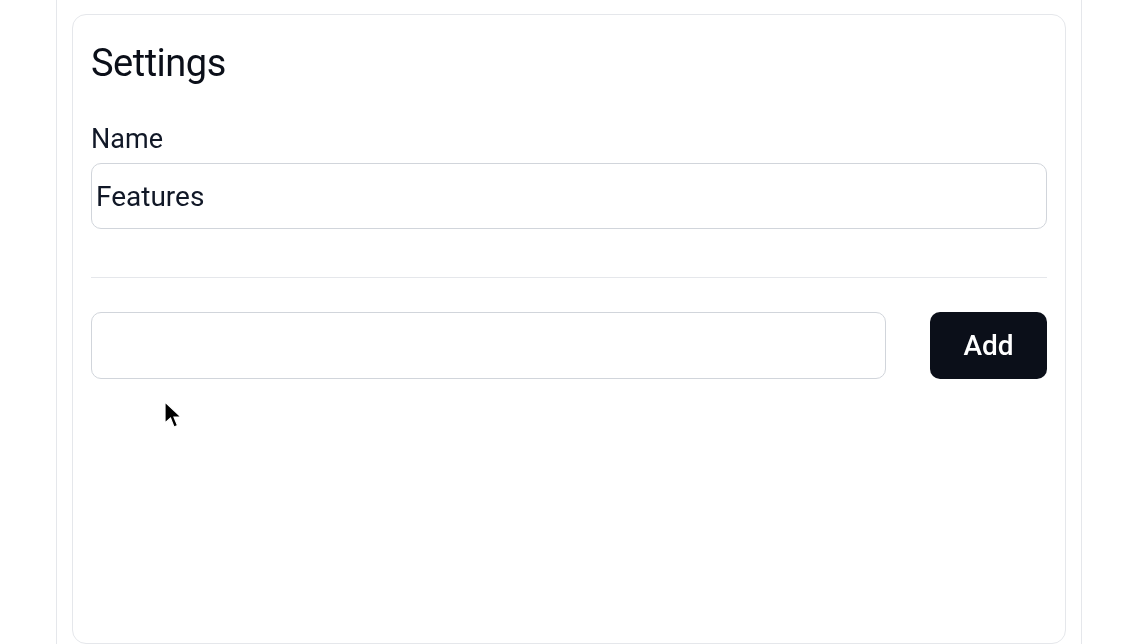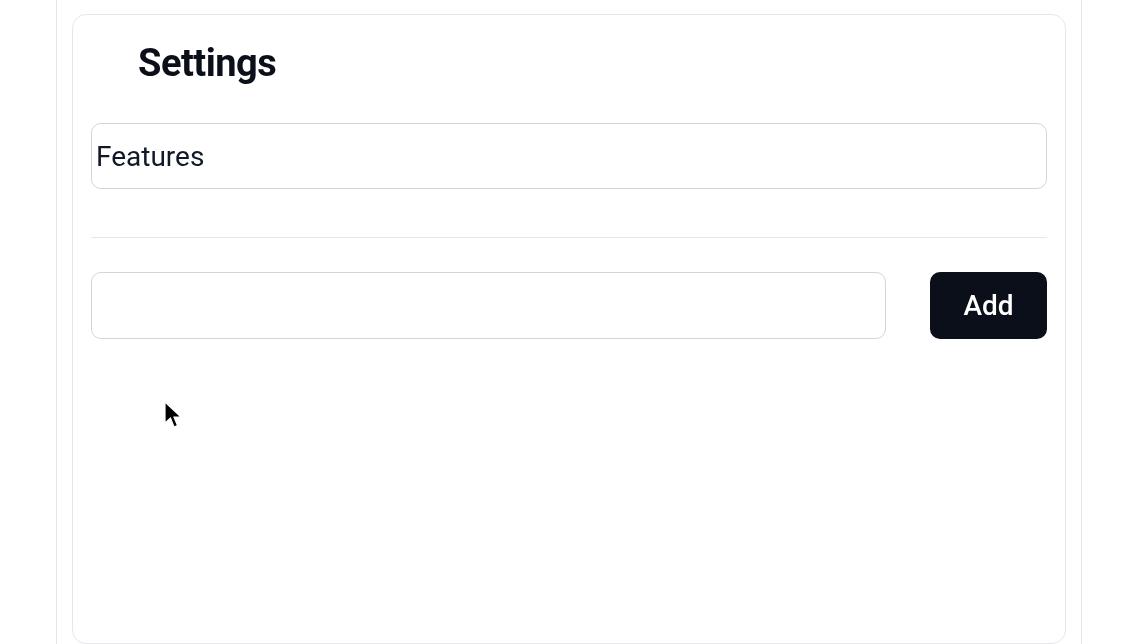--- a/index.html
+++ b/index.html
@@ -30,25 +30,24 @@
       right: 62px;
       top: 14px;
       bottom: 0;
       border: 1px solid #e5e7eb;
       border-radius: 14px;
       padding: 26px 18px 18px 18px;
       background: #ffffff;
     }
     .settings-title {
       font-size: 38px;
-      font-weight: 700;
+      font-weight: 400;
       color: #0b0f19;
       letter-spacing: -0.5px;
       margin-bottom: 38px;
-      margin-left: 47px;
     }
     .field-label {
       font-size: 27px;
       font-weight: 400;
       color: #111827;
       margin-bottom: 8px;
     }
     .name-input {
       width: 100%;
       height: 66px;
@@ -105,20 +104,21 @@
   </style>
 </head>
 <body>
 
 <div class="outer-frame"></div>
 
 <div class="settings-card">
   <h1 class="settings-title">Settings</h1>
 
   <div>
+    <div class="field-label">Name</div>
     <input type="text" class="name-input" value="Features" style="">
   </div>
 
   <hr class="divider">
 
   <div class="add-row">
     <input type="text" class="add-input" value="" style="">
     <button class="add-button">Add</button>
   </div>
 </div>

